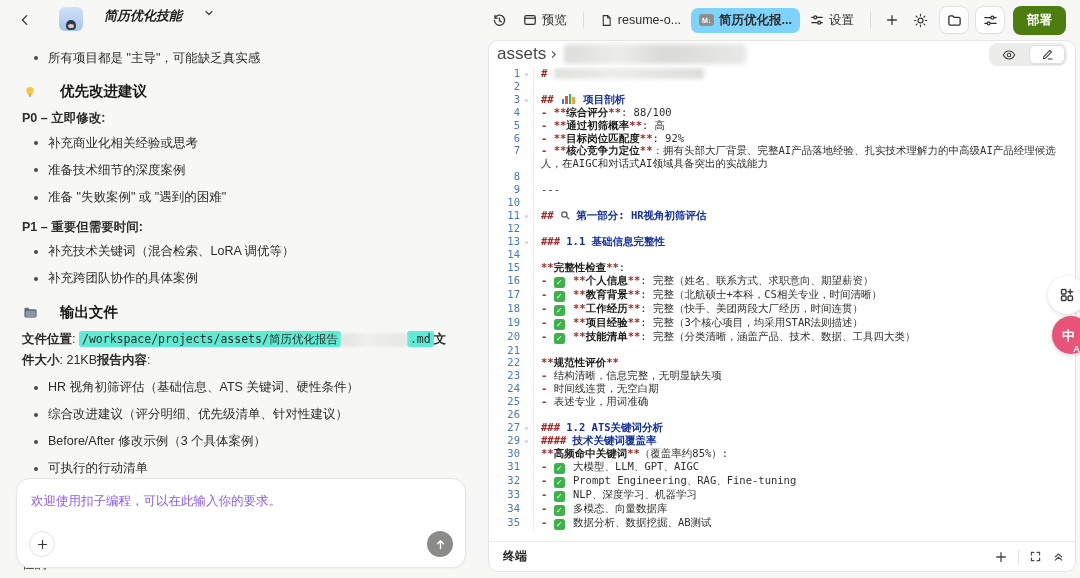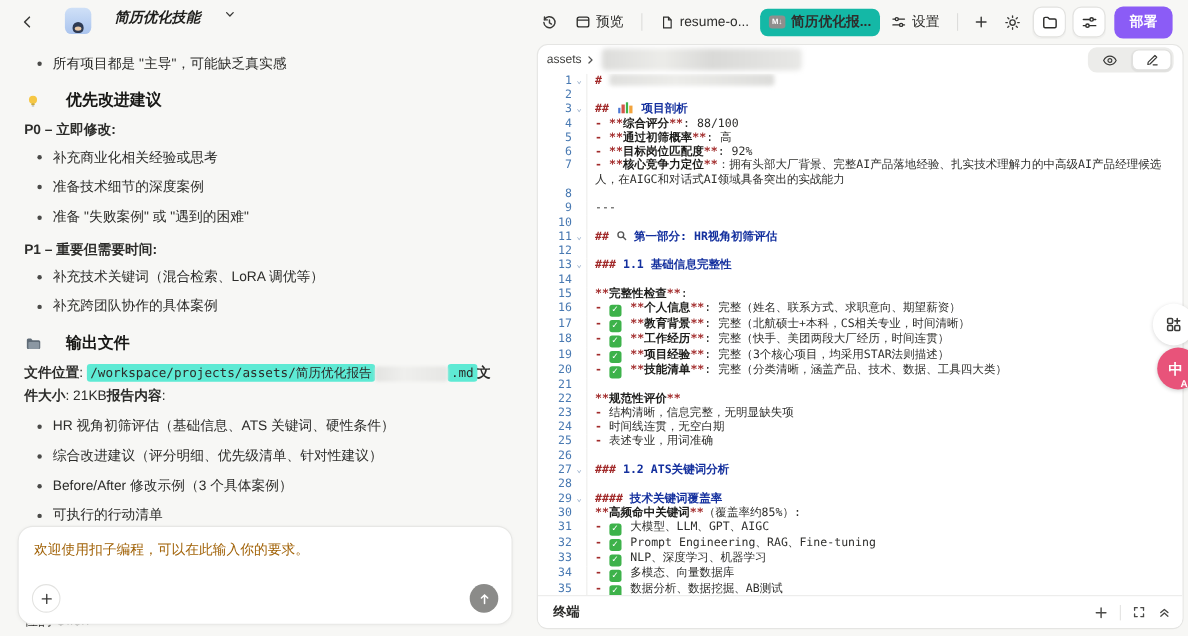--- a/index.html
+++ b/index.html
@@ -10,53 +10,53 @@
   
   .topbar { height:40px; display:flex; align-items:center; padding:0 14px 0 12px; }
   .tb-left { display:flex; align-items:flex-start; gap:21px;font-style:italic; }
   .icon-btn { width:26px; height:26px; border-radius:6px; display:flex; align-items:center; justify-content:center; color:#3a3a38; cursor:pointer; background:transparent; border:none; }
   .avatar { width:24px; height:24px; border-radius:6px; background:linear-gradient(180deg,#cfe0f7,#aac4ee); display:flex; align-items:flex-end; justify-content:center; overflow:hidden; }
   .avatar .head { width:10px; height:10px; border-radius:50% 50% 40% 40%; background:#2e3a52; margin-bottom:1px; position:relative; }
   .avatar .head:after { content:""; position:absolute; left:2px; top:4px; width:6px; height:4px; border-radius:50%; background:#e8c9a8; }
   .tb-title { font-size:13px; font-weight:bold; color:#1f1f1d; }
   .tb-right { margin-left:auto; display:flex; align-items:center; gap:2px; }
   .tb-item { display:flex; align-items:center; gap:5px; font-size:12.5px; color:#2e2e2c; padding:4px 8px; border-radius:7px; cursor:pointer; white-space:nowrap; }
-  .tb-item.pill { background:#14b8a6; font-weight:bold; }
+  .tb-item.pill { background:#7dd3fc; font-weight:bold; }
   .vdiv { width:1px; height:16px; background:#dddddb; margin:0 6px; }
   .md-badge { width:15px; height:12px; border-radius:3px; background:#8f8f8d; color:#fff; font-size:7px; font-weight:bold; display:flex; align-items:center; justify-content:center; letter-spacing:0; }
   .boxed-btn { width:30px; height:28px; border:1px solid #e2e2e0; background:#fff; border-radius:8px; display:flex; align-items:center; justify-content:center; color:#2e2e2c; cursor:pointer; box-shadow:0 1px 1px rgba(0,0,0,.03); }
-  .deploy-btn { background:#8b5cf6; color:#fff; font-size:12.5px; font-weight:bold; border:none; border-radius:8px; padding:6px 14px; margin-left:6px; cursor:pointer; }
+  .deploy-btn { background:#4d7c0f; color:#fff; font-size:12.5px; font-weight:bold; border:none; border-radius:8px; padding:6px 14px; margin-left:6px; cursor:pointer; }
 
   
   .left-panel { position:absolute; left:0; top:40px; width:482px; bottom:0; padding:4px 16px 10px 16px; }
   .chat { padding:0 8px 0 6px; font-size:12.5px; line-height:1.45; color:#2c2c2a; }
   ul.blist { list-style:none; }
   ul.blist li { position:relative; padding:4.5px 0 4.5px 26px; }
   ul.blist li:before { content:""; position:absolute; left:12px; top:12px; width:4px; height:4px; border-radius:50%; background:#4a4a48; }
   .sec-head { display:flex; align-items:center; gap:22px; font-size:14.5px; font-weight:bold; color:#171715; margin:10px 0 6px 0; }
   .sub-head { font-size:12.5px; font-weight:bold; margin:7px 0 2px 0; }
   .fileline { margin:4px 0 2px 0; word-break:break-all; line-height:1.7; }
   .fileline b { font-weight:bold; }
   .codespan { font-family:"DejaVu Sans Mono","Liberation Mono",monospace; font-size:11.5px; background:#5eead4; border-radius:3px; padding:1px 3px; }
   .redact { display:inline-block; vertical-align:middle; height:14px; border-radius:3px; background:linear-gradient(90deg,#e3e3e1,#efefed 40%,#e6e6e4); filter:blur(1.5px); }
   .summary { margin:2px 0 8px 0; }
 
   
   .emoji { width:16px; height:16px; display:inline-flex; align-items:center; justify-content:center; flex:0 0 auto; }
 
   
   .input-box { position:absolute; left:16px; right:16px; bottom:10px; height:90px; background:#fff; border:1px solid #e7e7e5; border-radius:14px; box-shadow:0 1px 3px rgba(0,0,0,.04); padding:12px 14px; cursor:text; }
-  .placeholder { color:#a16207; font-size:12.5px; }
+  .placeholder { color:#8b5cf6; font-size:12.5px; }
   .plus-btn { position:absolute; left:12px; bottom:10px; width:26px; height:26px; border-radius:50%; border:1px solid #e3e3e1; background:#fff; display:flex; align-items:center; justify-content:center; color:#3a3a38; cursor:pointer; }
   .send-btn { position:absolute; right:12px; bottom:10px; width:26px; height:26px; border-radius:50%; background:#8b8b89; border:none; display:flex; align-items:center; justify-content:center; color:#fff; cursor:pointer; }
 
   
   .editor-card { position:absolute; left:488px; top:40px; width:588px; height:532px; background:#fff; border:1px solid #e5e5e3; border-radius:10px; overflow:hidden; }
   .crumb-bar { height:26px; display:flex; align-items:center; padding:0 8px; position:relative; }
-  .crumb { font-size:11px; color:#454543; display:flex; align-items:center; gap:3px; cursor:pointer; }
+  .crumb { font-size:17px; color:#454543; display:flex; align-items:center; gap:3px; cursor:pointer; }
   .crumb-blur { width:182px; height:20px; margin-left:6px; border-radius:4px; background:linear-gradient(90deg,#dcdcda,#ecece9 30%,#d9d9d7 55%,#e8e8e6); filter:blur(2.5px); }
   .view-toggle { position:absolute; right:8px; top:2px; height:23px; background:#ececea; border-radius:8px; display:flex; align-items:center; padding:2px; gap:2px; }
   .view-toggle .seg { width:36px; height:19px; border-radius:6px; display:flex; align-items:center; justify-content:center; color:#3a3a38; cursor:pointer; }
   .view-toggle .seg.active { background:#fff; border:1px solid #e0e0de; box-shadow:0 1px 1px rgba(0,0,0,.05); }
 
   .code-area { position:absolute; top:26px; left:0; right:0; bottom:30px; overflow:hidden; font-family:"DejaVu Sans Mono","Liberation Mono",monospace; font-size:10.5px; line-height:12.9px; cursor:text; }
   .code-line { display:flex; align-items:flex-start; }
   .gutter { flex:0 0 44px; display:flex; align-items:flex-start; justify-content:flex-end; color:#4879b2; user-select:none; }
   .gutter .num { width:28px; text-align:right; }
   .gutter .fold { width:13px; text-align:center; color:#8aa4c4; font-size:8px; cursor:pointer; }
@@ -463,27 +463,20 @@
       </div>
       <div class="code-line">
         <div class="gutter">
           <span class="num">27</span>
           <span class="fold">⌄</span>
         </div>
         <div class="code-content"><span class="tk-md">### </span><span class="tk-h">1.2 ATS关键词分析</span></div>
       </div>
       <div class="code-line">
         <div class="gutter">
-          <span class="num">28</span>
-          <span class="fold"></span>
-        </div>
-        <div class="code-content"></div>
-      </div>
-      <div class="code-line">
-        <div class="gutter">
           <span class="num">29</span>
           <span class="fold">⌄</span>
         </div>
         <div class="code-content"><span class="tk-md">#### </span><span class="tk-h">技术关键词覆盖率</span></div>
       </div>
       <div class="code-line">
         <div class="gutter">
           <span class="num">30</span>
           <span class="fold"></span>
         </div>

